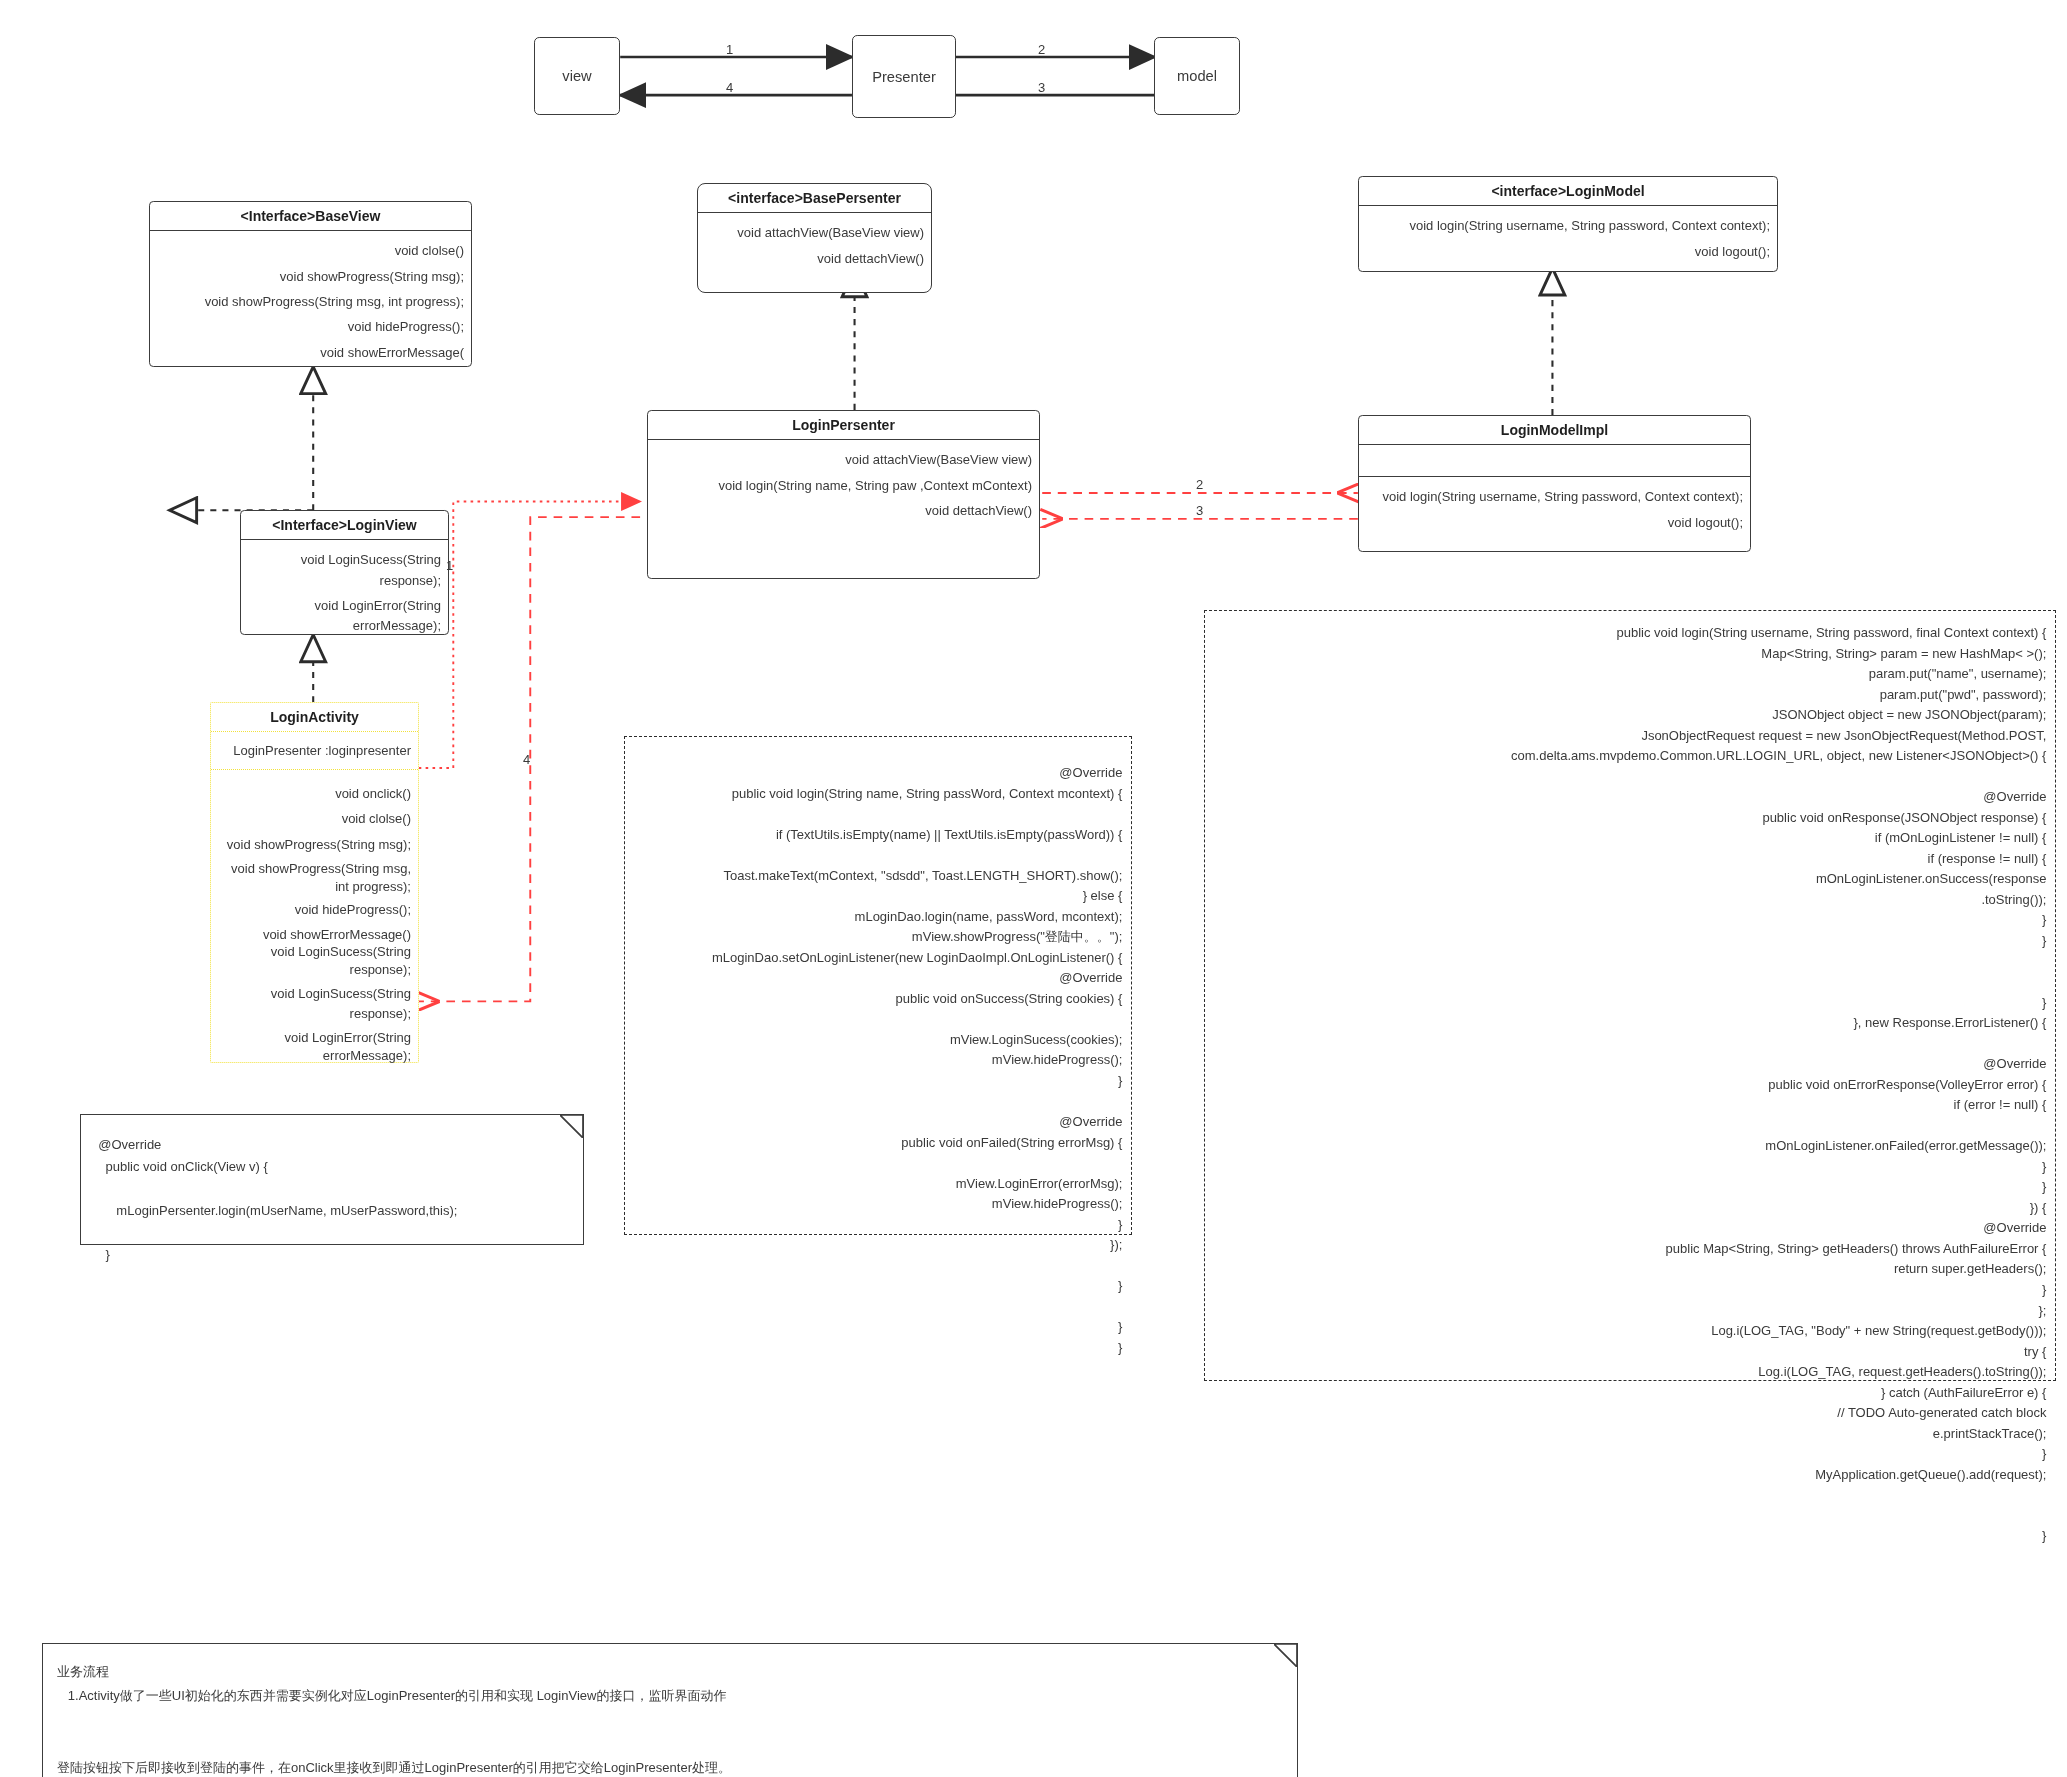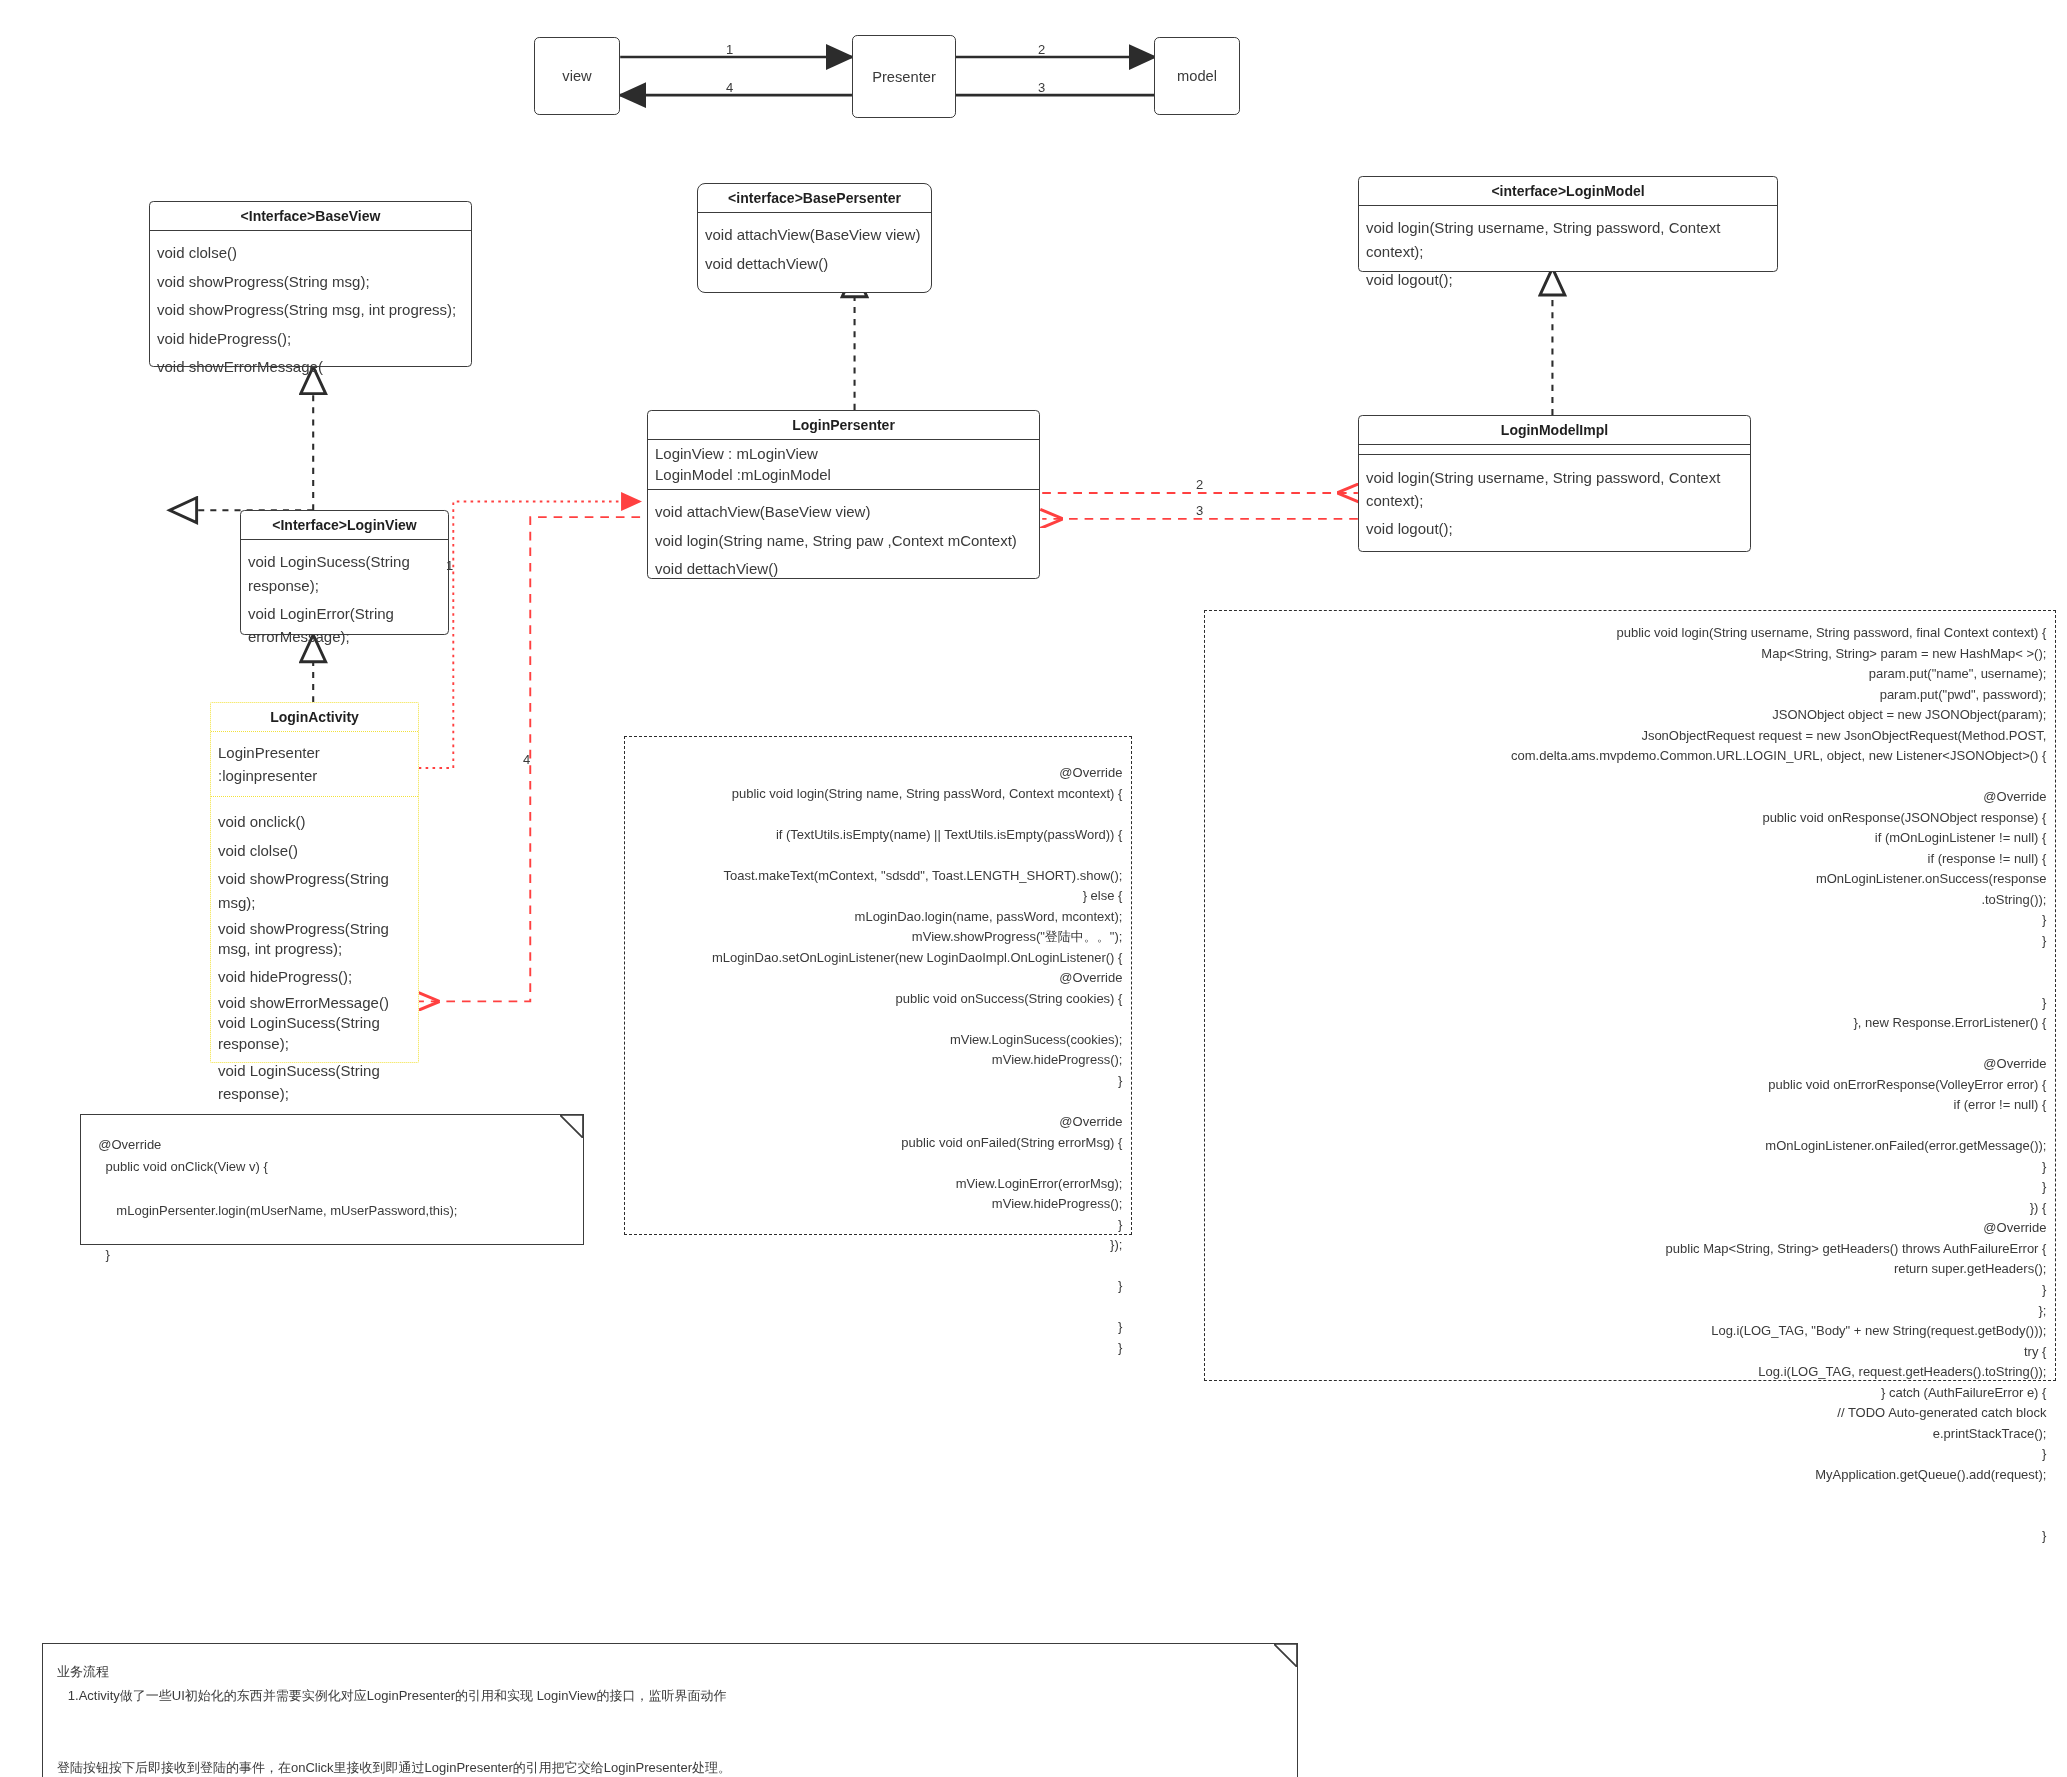--- a/index.html
+++ b/index.html
@@ -10,21 +10,21 @@
 
   
   .flowbox{border:1.7px solid #3c3c3c;border-radius:5.2px;background:#fff;
            display:flex;align-items:center;justify-content:center;
            font-size:14.7px;color:#3a3a3a;}
 
   
   .uml{border:1.7px solid #3c3c3c;border-radius:4.3px;background:#fff;display:flex;flex-direction:column;}
   .uml .hd{font-weight:bold;font-size:14px;text-align:center;padding:6px 3.5px 6px 3.5px;
            border-bottom:1.7px solid #3c3c3c;color:#1f1f1f;}
-  .uml .sec{padding:5.2px 7px;font-size:15px;line-height:1.55;}
+  .uml .sec{padding:5.2px 7px;font-size:13px;line-height:1.55;text-align:right;}
   .uml .sec.bordered{border-bottom:1.7px solid #3c3c3c;}
   .uml .sec .m{margin:5.2px 0;}
 
   .uml.dotted{border:1.7px dotted #f2e23a;border-radius:1.7px;}
   .uml.dotted .hd{border-bottom:1.7px dotted #f2e23a;}
   .uml.dotted .sec.bordered{border-bottom:1.7px dotted #f2e23a;}
 
   
   .note{border:1.7px solid #3c3c3c;background:#fff;position:relative;}
   .note .fold{position:absolute;top:0;right:0;width:0;height:0;
@@ -133,22 +133,20 @@
   <div class="abs uml" style="left:208px;top:510px;width:209px;height:125px;margin-left:32px;">
     <div class="hd">&lt;Interface&gt;LoginView</div>
     <div class="sec">
       <div class="m"> void LoginSucess(String response);</div>
       <div class="m"> void LoginError(String errorMessage);</div>
     </div>
   </div>
 
   <div class="abs uml" style="left:647px;top:410px;width:393px;height:169px;">
     <div class="hd">LoginPersenter</div>
-    <div class="sec bordered" style="white-space:pre-line;line-height:1.35;padding:4.3px 7px;">LoginView : mLoginView
-LoginModel :mLoginModel</div>
     <div class="sec">
       <div class="m">void attachView(BaseView view)</div>
       <div class="m">void login(String name, String paw ,Context mContext)</div>
       <div class="m">void dettachView()</div>
     </div>
   </div>
 
   <div class="abs uml" style="left:1358px;top:415px;width:393px;height:137px;">
     <div class="hd">LoginModelImpl</div>
     <div class="sec bordered" style="height:24px;padding:3.5px 7px;"></div>

